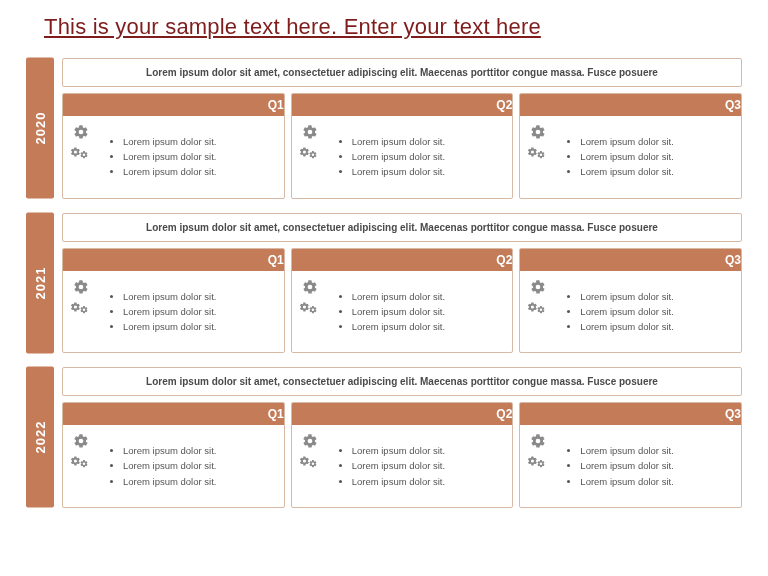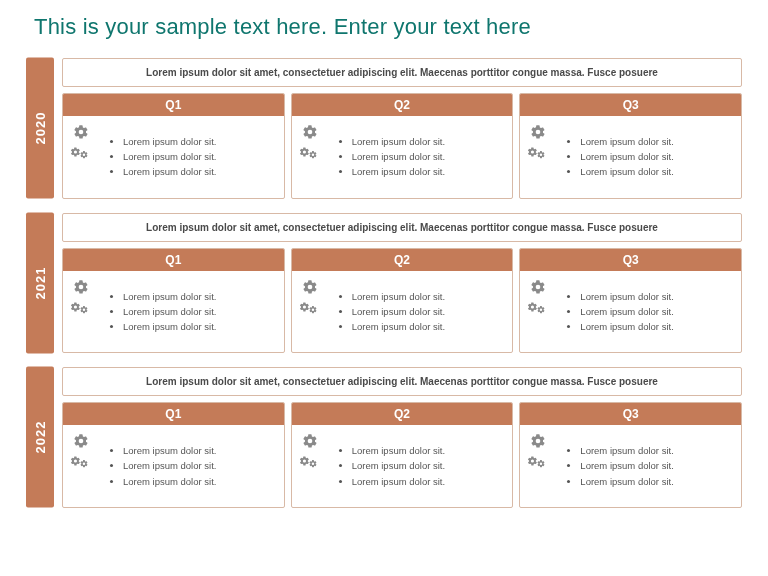--- a/index.html
+++ b/index.html
@@ -14,23 +14,24 @@
   body {
     width:768px; height:576px;
     font-family: Arial, Helvetica, sans-serif;
     background:#ffffff;
     color:var(--text);
     padding:14px 26px 10px 26px;
   }
   .title {
     font-size:22px;
     font-weight:400;
-    color:#0f766e;
-    margin:0 0 18px 8px;
+    color:#7f1d1d;
+    margin:0 0 18px 18px;
     letter-spacing:.2px;
+    text-decoration:underline;
   }
   .year-block {
     display:flex;
     gap:8px;
     margin-bottom:14px;
   }
   .year-tab {
     width:28px;
     background:var(--accent);
     color:#fff;
@@ -58,21 +59,21 @@
   .qcard {
     flex:1;
     border:1px solid var(--border);
     border-radius:2px;
     overflow:hidden;
     display:flex; flex-direction:column;
   }
   .qhead {
     background:var(--accent);
     color:#fff;
-    text-align:center;
+    text-align:right;
     font-size:12px;
     font-weight:700;
     padding:4px 0;
   }
   .qbody {
     display:flex;
     padding:6px 6px 6px 4px;
     gap:2px;
   }
   .icons {

